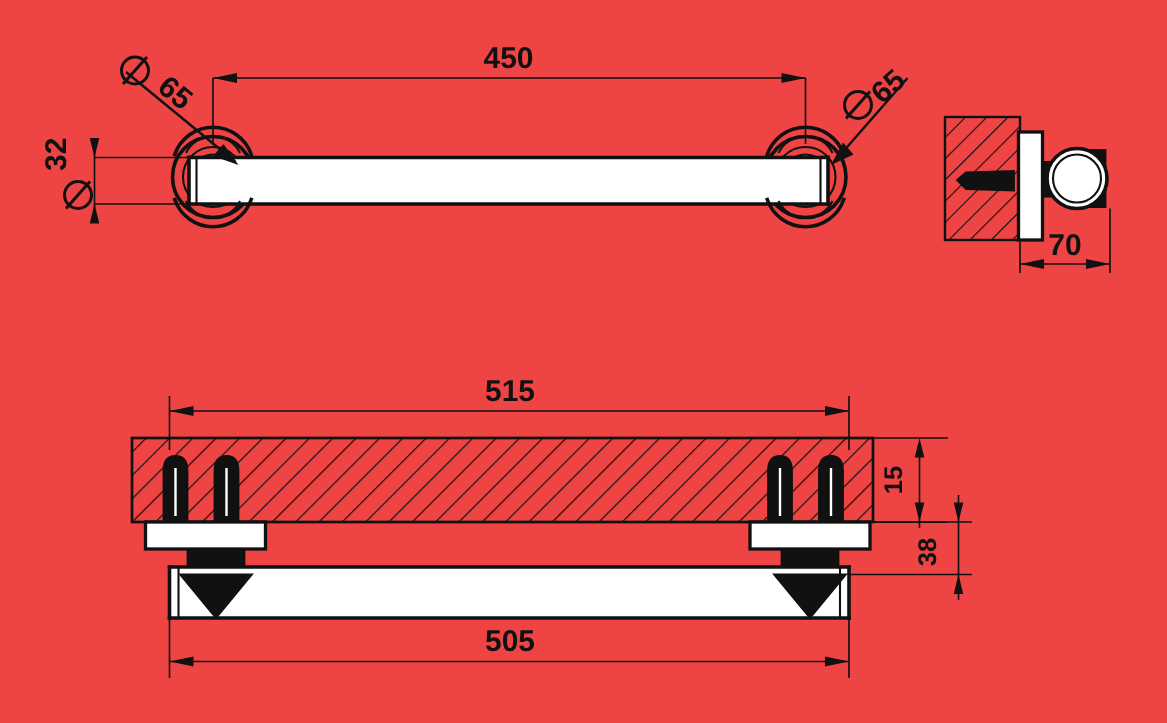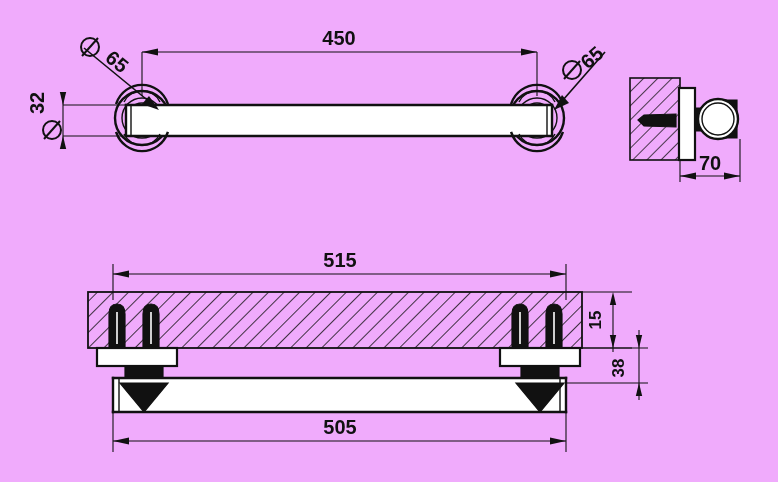--- a/index.html
+++ b/index.html
@@ -10,21 +10,21 @@
   body {
     width: 778px;
     height: 482px;
     font-family: "Liberation Sans", sans-serif;
     overflow: hidden;
   }
   #drawing-root {
     position: relative;
     width: 778px;
     height: 482px;
-    background: #f0abfc;
+    background: #ef4444;
   }
   svg#tech-drawing {
     display: block;
     width: 778px;
     height: 482px;
   }
   .dim-text {
     font-family: "Liberation Sans", sans-serif;
     font-weight: bold;
     font-size: 20px;

